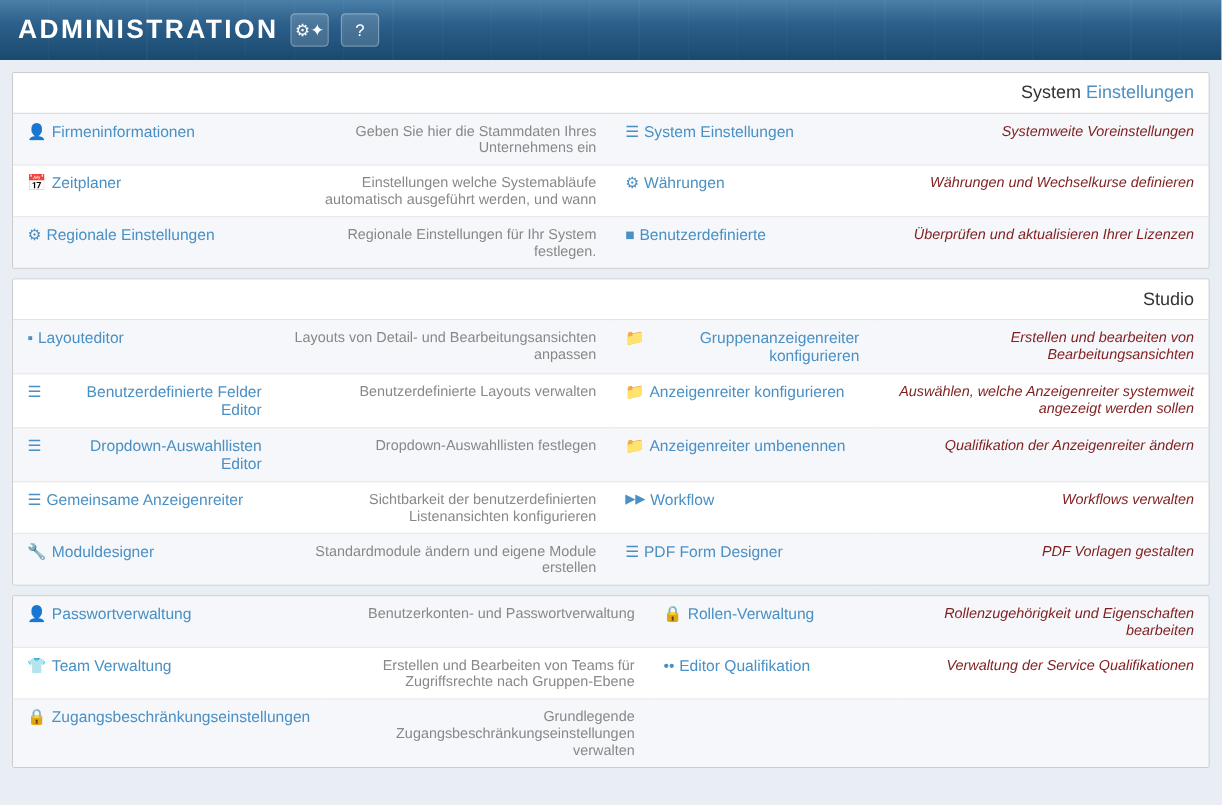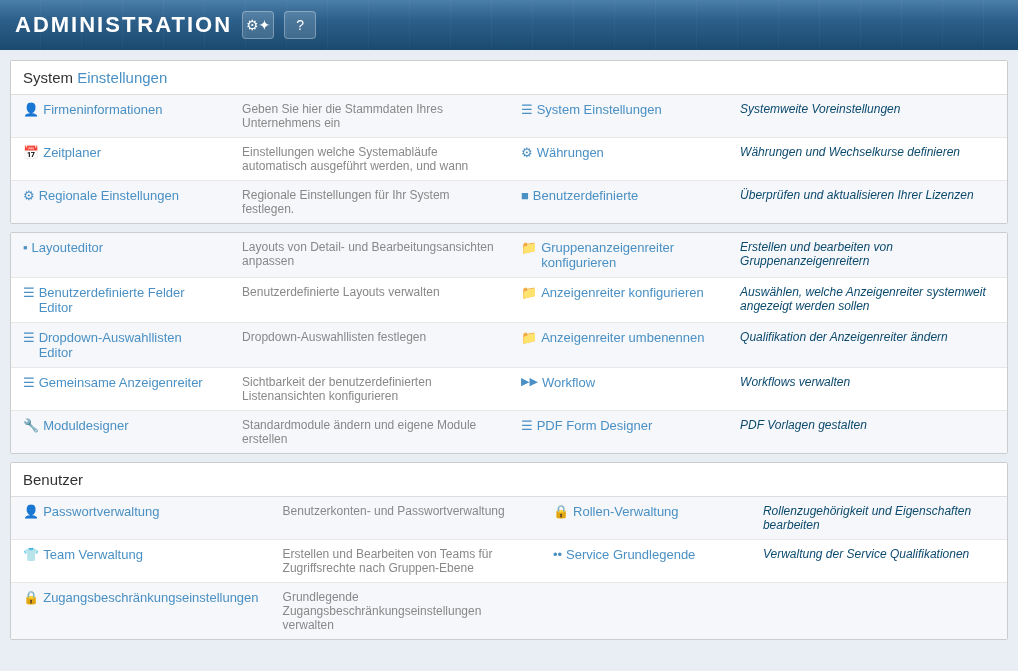--- a/index.html
+++ b/index.html
@@ -60,20 +60,21 @@
       display: flex;
       flex-direction: column;
       gap: 8px;
     }
 
     
     .section {
       background: white;
       border: 1px solid #ccc;
       border-radius: 2px;
+      text-align: right;
     }
     .section-header {
       background: white;
       padding: 8px 12px;
       font-size: 15px;
       font-weight: normal;
       color: #333;
       border-bottom: 1px solid #ddd;
     }
     .section-header span {
@@ -109,21 +110,21 @@
       width: 28%;
       color: #888;
       font-size: 12px;
     }
     .td-link2 {
       width: 22%;
       min-width: 160px;
     }
     .td-desc2 {
       width: 28%;
-      color: #0c4a6e;
+      color: #7f1d1d;
       font-style: italic;
       font-size: 12px;
       margin-top: 13px;
     }
 
     .link-with-icon {
       display: flex;
       align-items: flex-start;
       gap: 4px;
       color: #4a90c4;
@@ -210,135 +211,135 @@
           </td>
           <td class="td-desc2">
             <span>Überprüfen und aktualisieren Ihrer Lizenzen</span>
           </td>
         </tr>
       </tbody>
     </table>
   </div>
 
   <div class="section">
-    <table class="section-table">
-      <tbody>
-        <tr>
-          <td class="td-link">
-            <a class="link-with-icon">
-              <span>▪</span>
-              <span>Layouteditor</span>
-            </a>
-          </td>
-          <td class="td-desc">
-            <span>Layouts von Detail- und Bearbeitungsansichten anpassen</span>
-          </td>
-          <td class="td-link2">
-            <a class="link-with-icon">
-              <span>📁</span>
-              <span>Gruppenanzeigenreiter konfigurieren</span>
-            </a>
-          </td>
-          <td class="td-desc2">
-            <span>Erstellen und bearbeiten von Gruppenanzeigenreitern</span>
-          </td>
-        </tr>
-        <tr>
-          <td class="td-link">
-            <a class="link-with-icon">
-              <span>☰</span>
-              <span>Benutzerdefinierte Felder Editor</span>
-            </a>
-          </td>
-          <td class="td-desc">
-            <span>Benutzerdefinierte Layouts verwalten</span>
-          </td>
-          <td class="td-link2">
-            <a class="link-with-icon">
-              <span>📁</span>
-              <span>Anzeigenreiter konfigurieren</span>
-            </a>
-          </td>
-          <td class="td-desc2">
-            <span>Auswählen, welche Anzeigenreiter systemweit angezeigt werden sollen</span>
-          </td>
-        </tr>
-        <tr>
-          <td class="td-link">
-            <a class="link-with-icon">
-              <span>☰</span>
-              <span>Dropdown-Auswahllisten Editor</span>
-            </a>
-          </td>
-          <td class="td-desc">
-            <span>Dropdown-Auswahllisten festlegen</span>
-          </td>
-          <td class="td-link2">
-            <a class="link-with-icon">
-              <span>📁</span>
-              <span>Anzeigenreiter umbenennen</span>
-            </a>
-          </td>
-          <td class="td-desc2">
-            <span>Qualifikation der Anzeigenreiter ändern</span>
-          </td>
-        </tr>
-        <tr>
-          <td class="td-link">
-            <a class="link-with-icon">
-              <span>☰</span>
-              <span>Gemeinsame Anzeigenreiter</span>
-            </a>
-          </td>
-          <td class="td-desc">
-            <span>Sichtbarkeit der benutzerdefinierten Listenansichten konfigurieren</span>
-          </td>
-          <td class="td-link2">
-            <a class="link-with-icon">
-              <span style="font-size:11px;">▶▶</span>
-              <span>Workflow</span>
-            </a>
-          </td>
-          <td class="td-desc2">
-            <span>Workflows verwalten</span>
-          </td>
-        </tr>
-        <tr>
-          <td class="td-link">
-            <a class="link-with-icon">
-              <span>🔧</span>
-              <span>Moduldesigner</span>
-            </a>
-          </td>
-          <td class="td-desc">
-            <span>Standardmodule ändern und eigene Module erstellen</span>
-          </td>
-          <td class="td-link2">
-            <a class="link-with-icon">
-              <span>☰</span>
-              <span>PDF Form Designer</span>
-            </a>
-          </td>
-          <td class="td-desc2">
-            <span>PDF Vorlagen gestalten</span>
-          </td>
-        </tr>
-      </tbody>
-    </table>
-  </div>
-
-  <div class="section">
     <div class="section-header">
-      Benutzer
+      Studio
     </div>
     <table class="section-table">
       <tbody>
         <tr>
           <td class="td-link">
             <a class="link-with-icon">
+              <span>▪</span>
+              <span>Layouteditor</span>
+            </a>
+          </td>
+          <td class="td-desc">
+            <span>Layouts von Detail- und Bearbeitungsansichten anpassen</span>
+          </td>
+          <td class="td-link2">
+            <a class="link-with-icon">
+              <span>📁</span>
+              <span>Gruppenanzeigenreiter konfigurieren</span>
+            </a>
+          </td>
+          <td class="td-desc2">
+            <span>Erstellen und bearbeiten von Bearbeitungsansichten</span>
+          </td>
+        </tr>
+        <tr>
+          <td class="td-link">
+            <a class="link-with-icon">
+              <span>☰</span>
+              <span>Benutzerdefinierte Felder Editor</span>
+            </a>
+          </td>
+          <td class="td-desc">
+            <span>Benutzerdefinierte Layouts verwalten</span>
+          </td>
+          <td class="td-link2">
+            <a class="link-with-icon">
+              <span>📁</span>
+              <span>Anzeigenreiter konfigurieren</span>
+            </a>
+          </td>
+          <td class="td-desc2">
+            <span>Auswählen, welche Anzeigenreiter systemweit angezeigt werden sollen</span>
+          </td>
+        </tr>
+        <tr>
+          <td class="td-link">
+            <a class="link-with-icon">
+              <span>☰</span>
+              <span>Dropdown-Auswahllisten Editor</span>
+            </a>
+          </td>
+          <td class="td-desc">
+            <span>Dropdown-Auswahllisten festlegen</span>
+          </td>
+          <td class="td-link2">
+            <a class="link-with-icon">
+              <span>📁</span>
+              <span>Anzeigenreiter umbenennen</span>
+            </a>
+          </td>
+          <td class="td-desc2">
+            <span>Qualifikation der Anzeigenreiter ändern</span>
+          </td>
+        </tr>
+        <tr>
+          <td class="td-link">
+            <a class="link-with-icon">
+              <span>☰</span>
+              <span>Gemeinsame Anzeigenreiter</span>
+            </a>
+          </td>
+          <td class="td-desc">
+            <span>Sichtbarkeit der benutzerdefinierten Listenansichten konfigurieren</span>
+          </td>
+          <td class="td-link2">
+            <a class="link-with-icon">
+              <span style="font-size:11px;">▶▶</span>
+              <span>Workflow</span>
+            </a>
+          </td>
+          <td class="td-desc2">
+            <span>Workflows verwalten</span>
+          </td>
+        </tr>
+        <tr>
+          <td class="td-link">
+            <a class="link-with-icon">
+              <span>🔧</span>
+              <span>Moduldesigner</span>
+            </a>
+          </td>
+          <td class="td-desc">
+            <span>Standardmodule ändern und eigene Module erstellen</span>
+          </td>
+          <td class="td-link2">
+            <a class="link-with-icon">
+              <span>☰</span>
+              <span>PDF Form Designer</span>
+            </a>
+          </td>
+          <td class="td-desc2">
+            <span>PDF Vorlagen gestalten</span>
+          </td>
+        </tr>
+      </tbody>
+    </table>
+  </div>
+
+  <div class="section">
+    <table class="section-table">
+      <tbody>
+        <tr>
+          <td class="td-link">
+            <a class="link-with-icon">
               <span>👤</span>
               <span>Passwortverwaltung</span>
             </a>
           </td>
           <td class="td-desc">
             <span>Benutzerkonten- und Passwortverwaltung</span>
           </td>
           <td class="td-link2">
             <a class="link-with-icon">
               <span>🔒</span>
@@ -355,21 +356,21 @@
               <span>👕</span>
               <span>Team Verwaltung</span>
             </a>
           </td>
           <td class="td-desc">
             <span>Erstellen und Bearbeiten von Teams für Zugriffsrechte nach Gruppen-Ebene</span>
           </td>
           <td class="td-link2">
             <a class="link-with-icon">
               <span style="color:#4a90c4; font-size:13px;">••</span>
-              <span>Service Grundlegende</span>
+              <span>Editor Qualifikation</span>
             </a>
           </td>
           <td class="td-desc2">
             <span>Verwaltung der Service Qualifikationen</span>
           </td>
         </tr>
         <tr>
           <td class="td-link">
             <a class="link-with-icon">
               <span>🔒</span>

